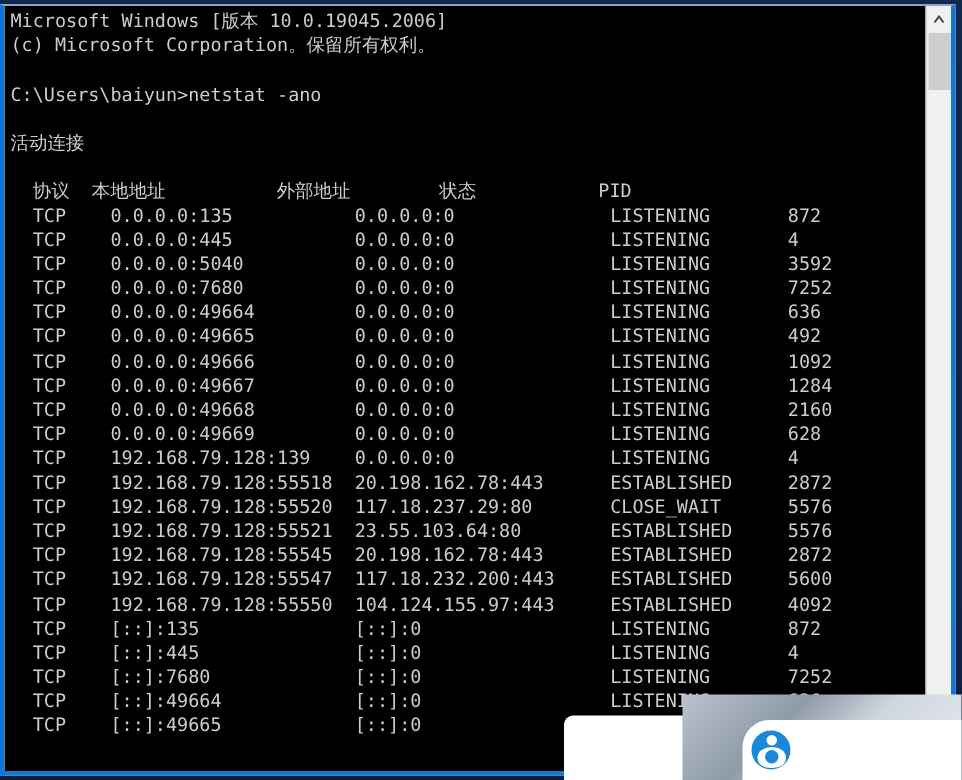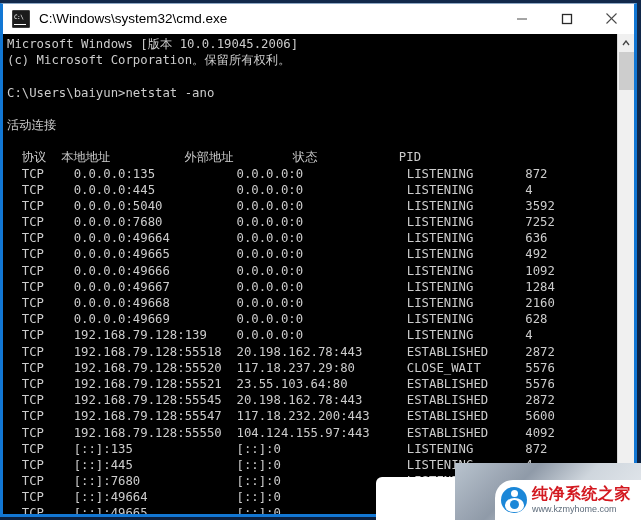--- a/index.html
+++ b/index.html
@@ -246,42 +246,20 @@
   }
 </style>
 </head>
 <body>
 
 <div id="root">
   <div class="desktop"></div>
 
   <div class="window">
 
-    <div class="titlebar">
-      <div class="title-icon"></div>
-      <div class="title-text">C:\Windows\system32\cmd.exe</div>
-      <div class="win-buttons">
-        <div class="win-btn">
-          <svg width="12" height="12" viewBox="0 0 12 12">
-            <line x1="1" y1="6" x2="11" y2="6" stroke="#4a4a4a" stroke-width="1"></line>
-          </svg>
-        </div>
-        <div class="win-btn">
-          <svg width="12" height="12" viewBox="0 0 12 12">
-            <rect x="1.5" y="1.5" width="9" height="9" fill="none" stroke="#2a2a2a" stroke-width="1.3"></rect>
-          </svg>
-        </div>
-        <div class="win-btn">
-          <svg width="13" height="13" viewBox="0 0 13 13">
-            <line x1="1.5" y1="1.5" x2="11.5" y2="11.5" stroke="#4a4a4a" stroke-width="1.1"></line>
-            <line x1="11.5" y1="1.5" x2="1.5" y2="11.5" stroke="#4a4a4a" stroke-width="1.1"></line>
-          </svg>
-        </div>
-      </div>
-    </div>
 
     <div class="console-wrap">
       <div class="console" id="console-text"><div class="line">Microsoft Windows [版本 10.0.19045.2006]</div><div class="line">(c) Microsoft Corporation。保留所有权利。</div><div class="line"></div><div class="line">C:\Users\baiyun&gt;netstat -ano</div><div class="line"></div><div class="line">活动连接</div><div class="line"></div><div class="line">  协议  本地地址          外部地址        状态           PID</div><div class="line">  TCP    0.0.0.0:135           0.0.0.0:0              LISTENING       872</div><div class="line">  TCP    0.0.0.0:445           0.0.0.0:0              LISTENING       4</div><div class="line">  TCP    0.0.0.0:5040          0.0.0.0:0              LISTENING       3592</div><div class="line">  TCP    0.0.0.0:7680          0.0.0.0:0              LISTENING       7252</div><div class="line">  TCP    0.0.0.0:49664         0.0.0.0:0              LISTENING       636</div><div class="line">  TCP    0.0.0.0:49665         0.0.0.0:0              LISTENING       492</div><div class="line">  TCP    0.0.0.0:49666         0.0.0.0:0              LISTENING       1092</div><div class="line">  TCP    0.0.0.0:49667         0.0.0.0:0              LISTENING       1284</div><div class="line">  TCP    0.0.0.0:49668         0.0.0.0:0              LISTENING       2160</div><div class="line">  TCP    0.0.0.0:49669         0.0.0.0:0              LISTENING       628</div><div class="line">  TCP    192.168.79.128:139    0.0.0.0:0              LISTENING       4</div><div class="line">  TCP    192.168.79.128:55518  20.198.162.78:443      ESTABLISHED     2872</div><div class="line">  TCP    192.168.79.128:55520  117.18.237.29:80       CLOSE_WAIT      5576</div><div class="line">  TCP    192.168.79.128:55521  23.55.103.64:80        ESTABLISHED     5576</div><div class="line">  TCP    192.168.79.128:55545  20.198.162.78:443      ESTABLISHED     2872</div><div class="line">  TCP    192.168.79.128:55547  117.18.232.200:443     ESTABLISHED     5600</div><div class="line">  TCP    192.168.79.128:55550  104.124.155.97:443     ESTABLISHED     4092</div><div class="line">  TCP    [::]:135              [::]:0                 LISTENING       872</div><div class="line">  TCP    [::]:445              [::]:0                 LISTENING       4</div><div class="line">  TCP    [::]:7680             [::]:0                 LISTENING       7252</div><div class="line">  TCP    [::]:49664            [::]:0                 LISTENING       636</div><div class="line">  TCP    [::]:49665            [::]:0                 LISTENING       492</div></div>
       <div class="scrollbar">
         <div class="sb-arrow">
           <svg width="8" height="6" viewBox="0 0 8 6">
             <polyline points="1,5 4,1 7,5" fill="none" stroke="#444" stroke-width="1.3"></polyline>
           </svg>
         </div>
         <div class="sb-thumb"></div>
@@ -300,18 +278,14 @@
       <div class="b2"></div>
       <div class="b3"></div>
   </div>
   <div class="overlay-grad"></div>
   <div class="wm-card">
     <div class="wm-logo">
       <div class="head"></div>
         <div class="body"></div>
         <div class="dot"></div>
     </div>
-    <div class="wm-text">
-      <div class="wm-cn">纯净系统之家</div>
-      <div class="wm-url">www.kzmyhome.com</div>
-    </div>
   </div>
 </div>
 
 </body></html>

